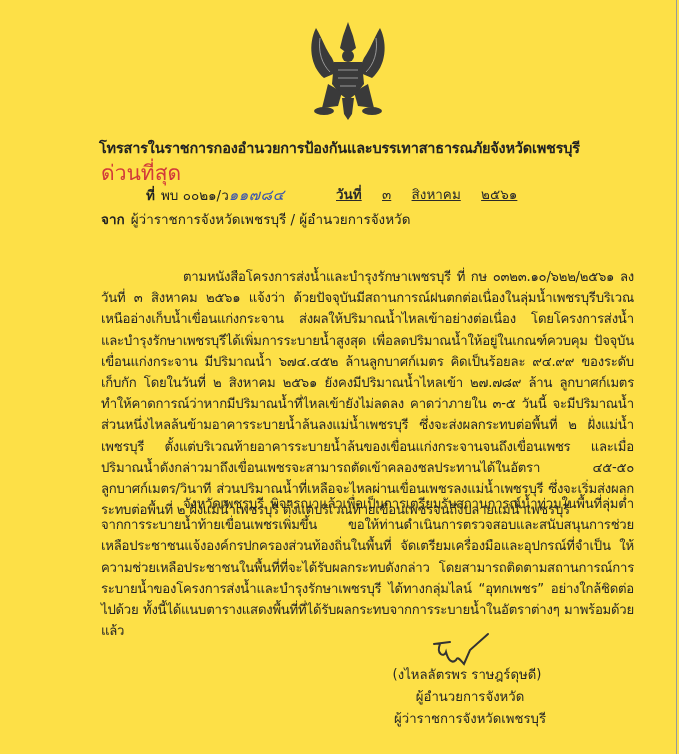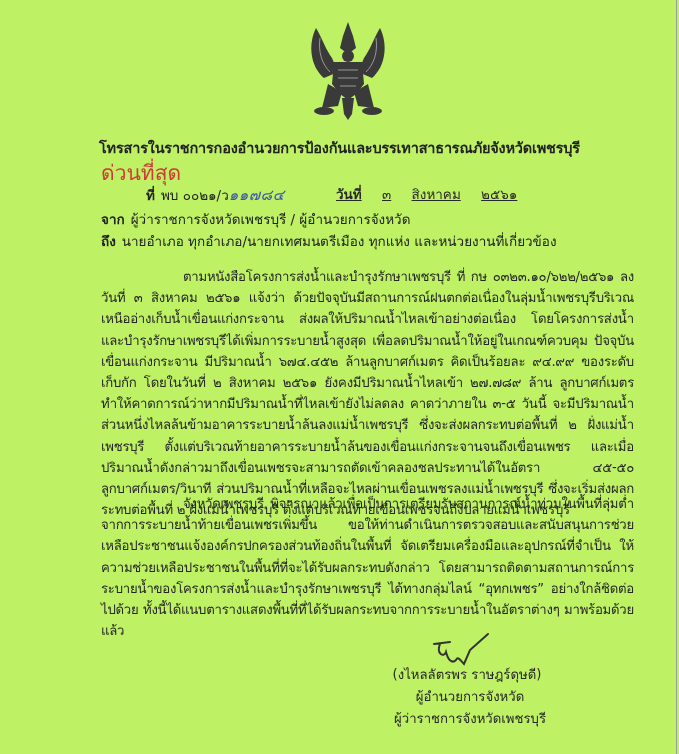--- a/index.html
+++ b/index.html
@@ -3,21 +3,21 @@
   <meta charset="utf-8">
   <style>
     html, body { margin: 0; padding: 0; }
     body {
       width: 679px; height: 754px; overflow: hidden;
       background: #ffffff;
       font-family: "DejaVu Sans", "Liberation Sans", sans-serif;
       color: #2a2a2a;
       position: relative;
     }
-    .page { position: absolute; left: 0; top: 0; width: 679px; height: 754px; background: #bef264; }
+    .page { position: absolute; left: 0; top: 0; width: 679px; height: 754px; background: #fde047; }
     .right-edge { position: absolute; right: 2px; top: 0; width: 1px; height: 754px; background: #9a9a9a; }
     .garuda { position: absolute; left: 298px; top: 14px; width: 100px; height: 110px; }
     .header-title {
       position: absolute; left: 0; width: 679px; top: 136px; text-align: center;
       font-size: 14.5px; font-weight: bold; color: #222; letter-spacing: -0.2px;
     }
     .urgent {
       position: absolute; left: 101px; top: 156px; font-size: 21px; font-weight: normal; color: #d23a3a;
     }
     .meta-line { position: absolute; left: 101px; font-size: 13.5px; color: #222; white-space: nowrap; }
@@ -75,23 +75,20 @@
     <span style="font-weight:bold">วันที่</span>
     <span>๓</span>
     <span>สิงหาคม</span>
     <span>๒๕๖๑</span>
   </div>
 
   <div class="meta-line from">
     <span class="lbl">จาก</span><span>ผู้ว่าราชการจังหวัดเพชรบุรี / ผู้อำนวยการจังหวัด</span>
   </div>
 
-  <div class="meta-line to">
-    <span class="lbl">ถึง</span><span>นายอำเภอ ทุกอำเภอ/นายกเทศมนตรีเมือง ทุกแห่ง และหน่วยงานที่เกี่ยวข้อง</span>
-  </div>
 
   <div class="para p1">ตามหนังสือโครงการส่งน้ำและบำรุงรักษาเพชรบุรี ที่ กษ ๐๓๒๓.๑๐/๖๒๒/๒๕๖๑ ลงวันที่ ๓ สิงหาคม ๒๕๖๑ แจ้งว่า ด้วยปัจจุบันมีสถานการณ์ฝนตกต่อเนื่องในลุ่มน้ำเพชรบุรีบริเวณเหนืออ่างเก็บน้ำเขื่อนแก่งกระจาน ส่งผลให้ปริมาณน้ำไหลเข้าอย่างต่อเนื่อง โดยโครงการส่งน้ำและบำรุงรักษาเพชรบุรีได้เพิ่มการระบายน้ำสูงสุด เพื่อลดปริมาณน้ำให้อยู่ในเกณฑ์ควบคุม ปัจจุบันเขื่อนแก่งกระจาน มีปริมาณน้ำ ๖๗๔.๔๕๒ ล้านลูกบาศก์เมตร คิดเป็นร้อยละ ๙๔.๙๙ ของระดับเก็บกัก โดยในวันที่ ๒ สิงหาคม ๒๕๖๑ ยังคงมีปริมาณน้ำไหลเข้า ๒๗.๗๘๙ ล้าน ลูกบาศก์เมตร ทำให้คาดการณ์ว่าหากมีปริมาณน้ำที่ไหลเข้ายังไม่ลดลง คาดว่าภายใน ๓-๕ วันนี้ จะมีปริมาณน้ำส่วนหนึ่งไหลล้นข้ามอาคารระบายน้ำล้นลงแม่น้ำเพชรบุรี ซึ่งจะส่งผลกระทบต่อพื้นที่ ๒ ฝั่งแม่น้ำเพชรบุรี ตั้งแต่บริเวณท้ายอาคารระบายน้ำล้นของเขื่อนแก่งกระจานจนถึงเขื่อนเพชร และเมื่อปริมาณน้ำดังกล่าวมาถึงเขื่อนเพชรจะสามารถตัดเข้าคลองชลประทานได้ในอัตรา ๔๕-๕๐ ลูกบาศก์เมตร/วินาที ส่วนปริมาณน้ำที่เหลือจะไหลผ่านเขื่อนเพชรลงแม่น้ำเพชรบุรี ซึ่งจะเริ่มส่งผลกระทบต่อพื้นที่ ๒ ฝั่งแม่น้ำเพชรบุรี ตั้งแต่บริเวณท้ายเขื่อนเพชรจนถึงปลายแม่น้ำเพชรบุรี</div>
   <div class="para p2">จังหวัดเพชรบุรี พิจารณาแล้วเพื่อเป็นการเตรียมรับสถานการณ์น้ำท่วมในพื้นที่ลุ่มต่ำจากการระบายน้ำท้ายเขื่อนเพชรเพิ่มขึ้น ขอให้ท่านดำเนินการตรวจสอบและสนับสนุนการช่วยเหลือประชาชนแจ้งองค์กรปกครองส่วนท้องถิ่นในพื้นที่ จัดเตรียมเครื่องมือและอุปกรณ์ที่จำเป็น ให้ความช่วยเหลือประชาชนในพื้นที่ที่จะได้รับผลกระทบดังกล่าว โดยสามารถติดตามสถานการณ์การระบายน้ำของโครงการส่งน้ำและบำรุงรักษาเพชรบุรี ได้ทางกลุ่มไลน์ “อุทกเพชร” อย่างใกล้ชิดต่อไปด้วย ทั้งนี้ได้แนบตารางแสดงพื้นที่ที่ได้รับผลกระทบจากการระบายน้ำในอัตราต่างๆ มาพร้อมด้วยแล้ว</div>
 
   <svg class="sig-mark" viewBox="0 0 70 45">
     <path d="M4 14 L20 12 M10 14 C6 24 14 28 16 22 C18 30 22 34 26 30 C28 26 30 30 34 34 L40 20 L58 4" fill="none" stroke="#333" stroke-width="2" stroke-linecap="round"></path>
   </svg>
 
   <div class="sig-block">
     <div class="name">(งไหลลัตรพร ราษฎร์ดุษดี)</div>

